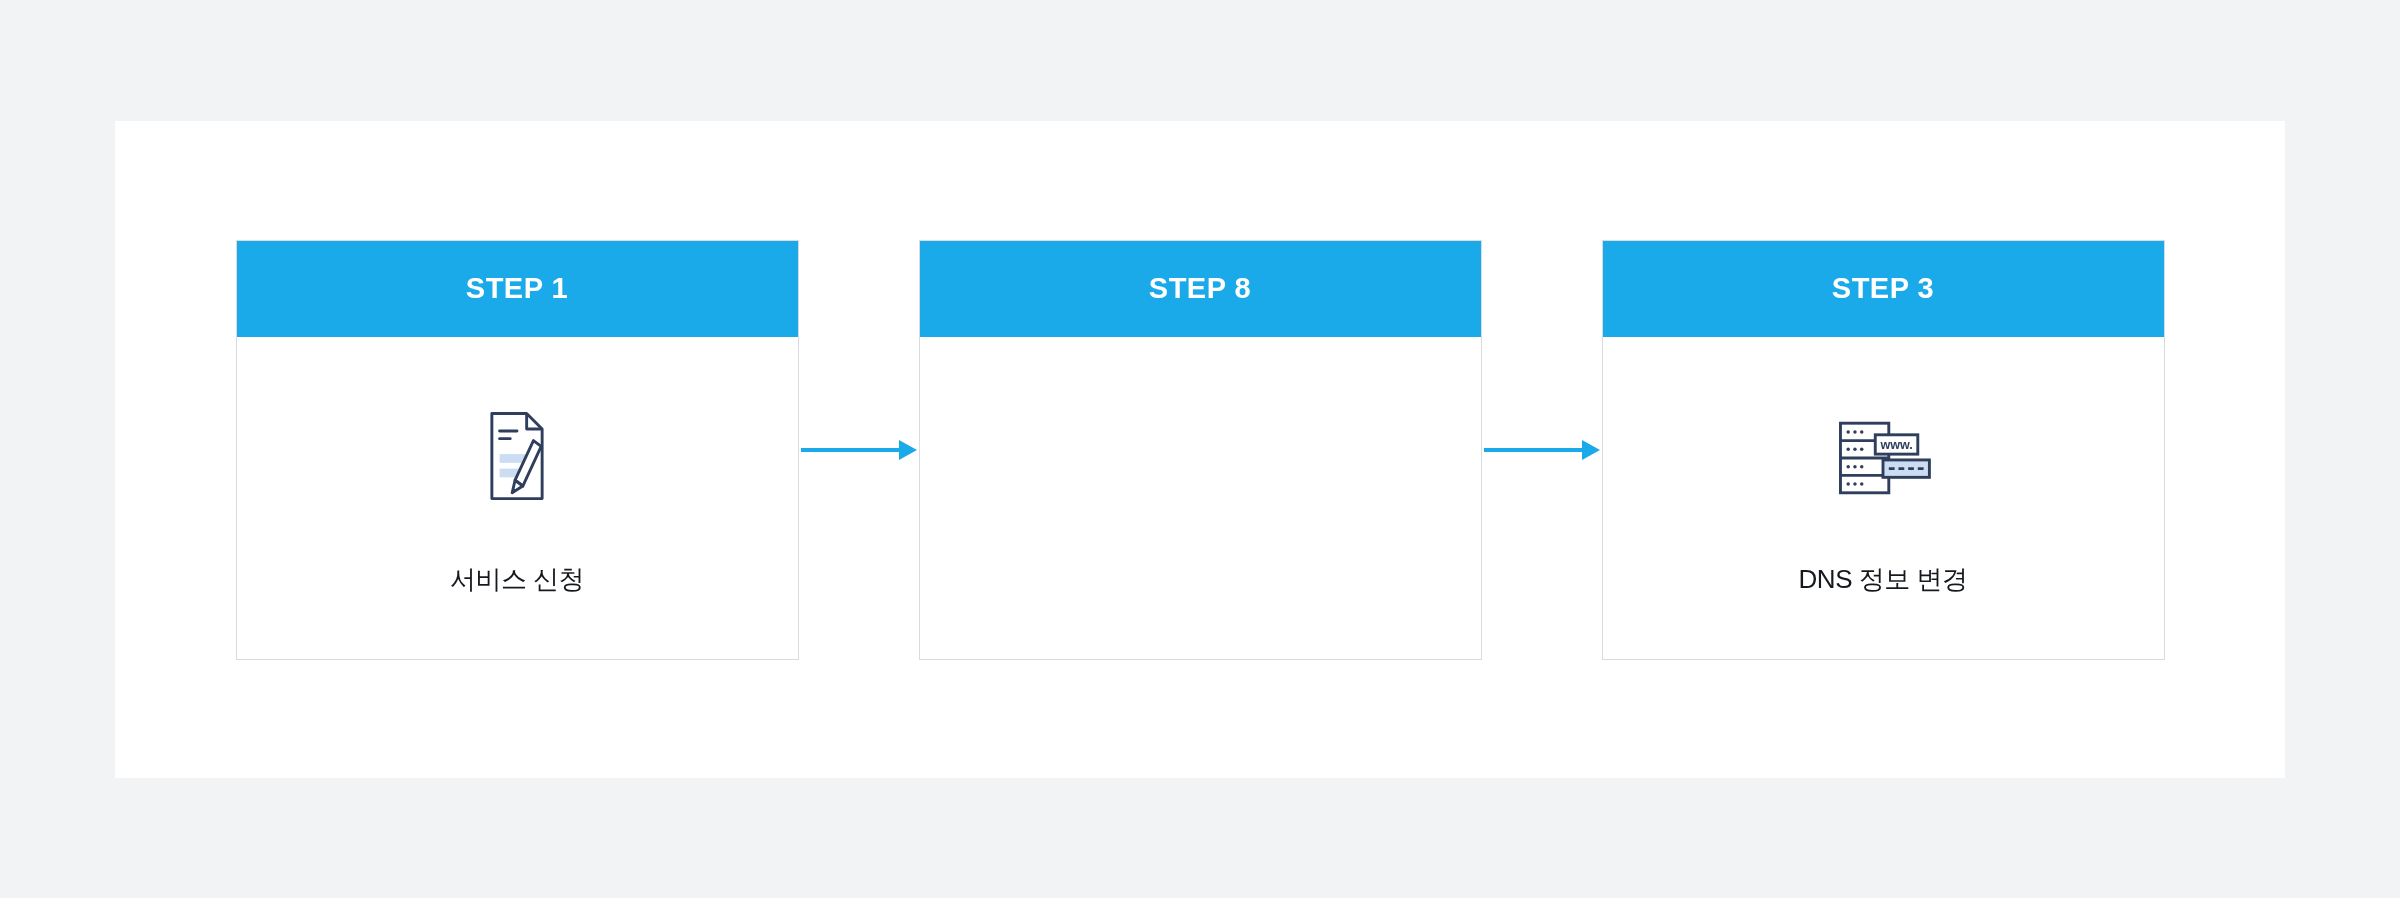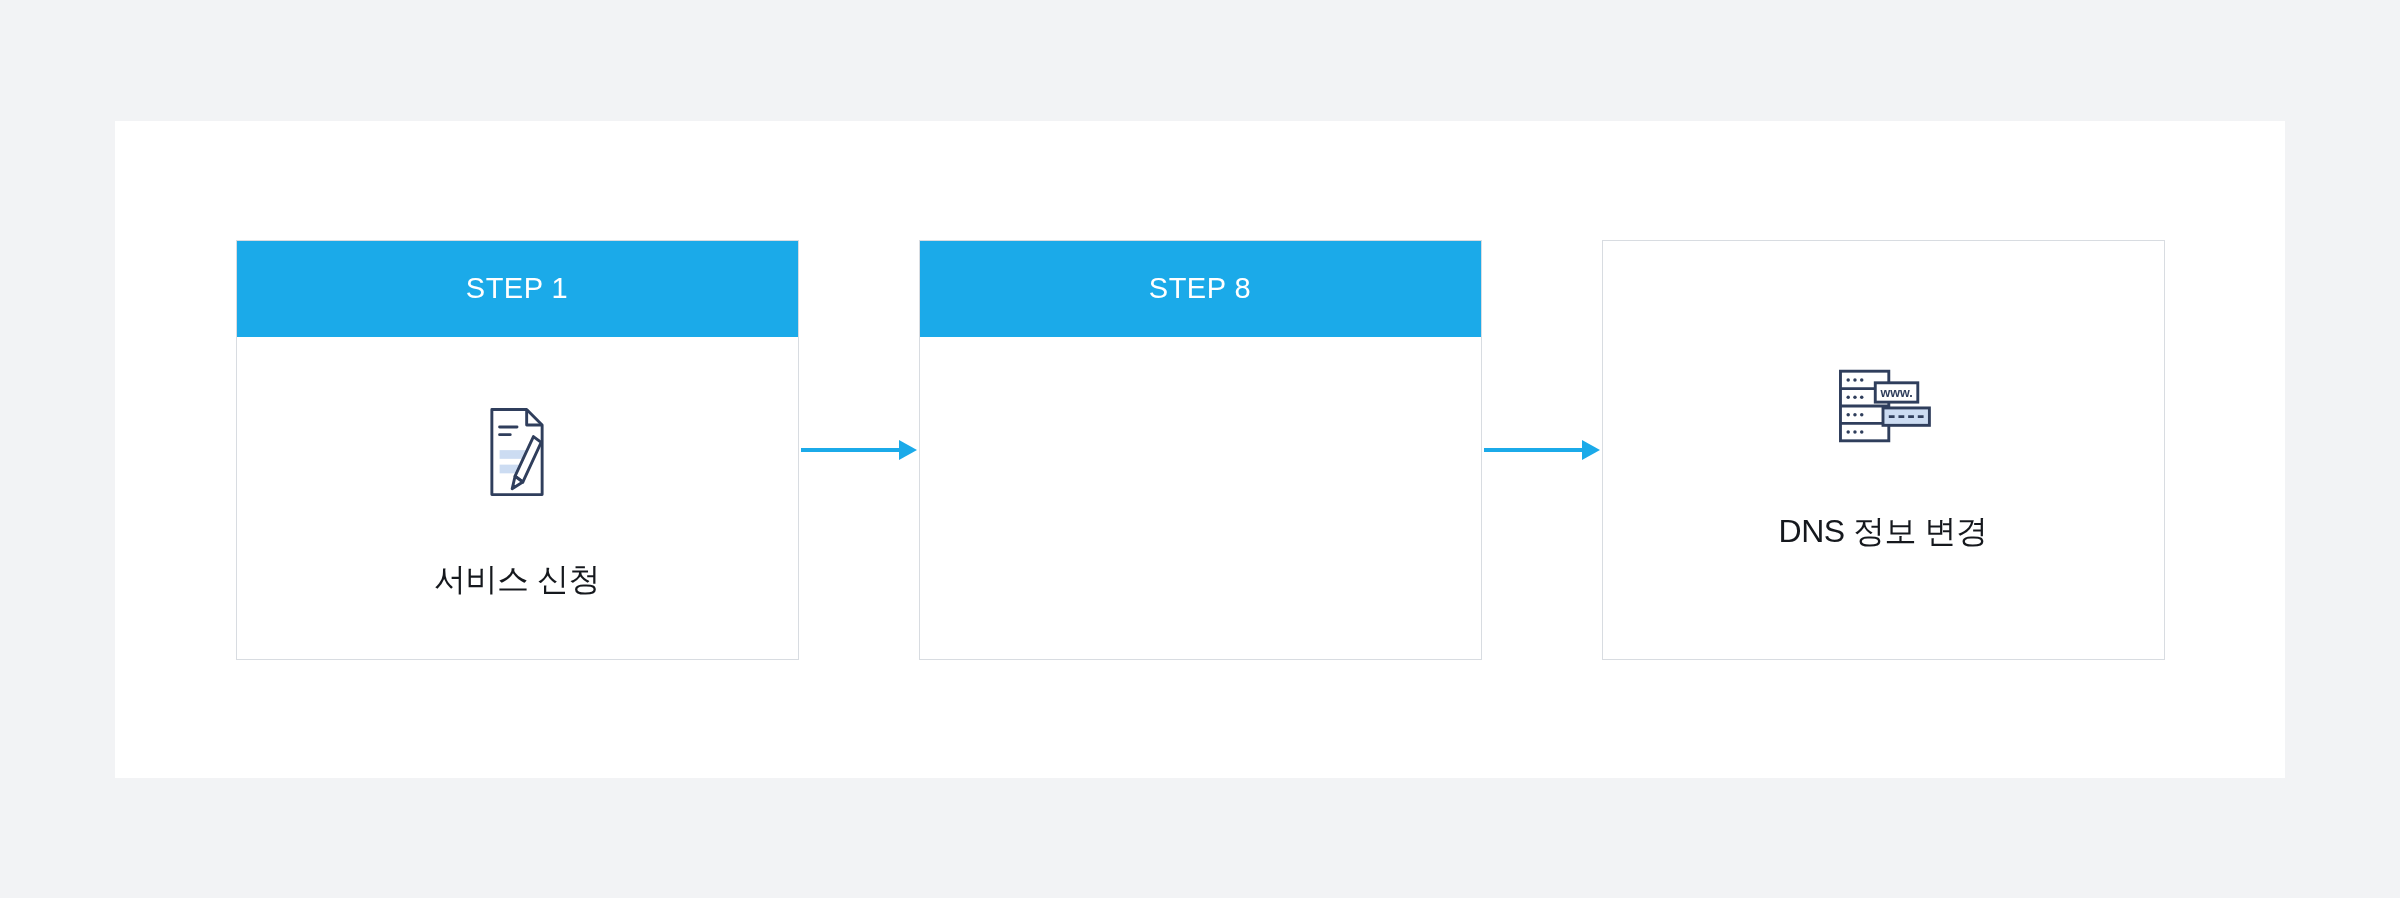--- a/index.html
+++ b/index.html
@@ -42,40 +42,40 @@
   }
   .card-header{
     height:96px;
     flex:0 0 96px;
     background:var(--accent);
     color:#ffffff;
     display:flex;
     align-items:center;
     justify-content:center;
     font-size:29px;
-    font-weight:400;
+    font-weight:700;
     letter-spacing:0.5px;
   }
   .card-body{
     flex:1;
     display:flex;
     flex-direction:column;
     align-items:center;
     justify-content:center;
     gap:44px;
   }
   .icon-wrap{
     width:120px;
     height:120px;
     display:flex;
     align-items:center;
     justify-content:center;
   }
   .caption{
-    font-size:32px;
+    font-size:26px;
     font-weight:500;
     color:var(--caption);
     letter-spacing:-0.5px;
   }
   .arrow{
     width:120px;
     flex:0 0 120px;
     display:flex;
     align-items:center;
     justify-content:center;
@@ -120,20 +120,21 @@
     </div>
 
     <div class="arrow">
       <svg width="120" height="40" viewBox="0 0 120 40">
         <line x1="2" y1="20" x2="102" y2="20" stroke="var(--arrow)" stroke-width="4"></line>
         <polygon points="100,10 118,20 100,30" fill="var(--arrow)"></polygon>
       </svg>
     </div>
 
     <div class="card">
+      <div class="card-header">STEP 3</div>
       <div class="card-body">
         <div class="icon-wrap">
           <svg width="116" height="116" viewBox="0 0 120 120" fill="none">
             <rect x="16" y="24" width="50" height="72" fill="#ffffff" stroke="var(--icon-line)" stroke-width="3"></rect>
             <path d="M16 42 H66 M16 60 H66 M16 78 H66" stroke="var(--icon-line)" stroke-width="3"></path>
             <circle cx="24" cy="33" r="1.8" fill="var(--icon-line)"></circle>
             <circle cx="31" cy="33" r="1.8" fill="var(--icon-line)"></circle>
             <circle cx="38" cy="33" r="1.8" fill="var(--icon-line)"></circle>
             <circle cx="24" cy="51" r="1.8" fill="var(--icon-line)"></circle>
             <circle cx="31" cy="51" r="1.8" fill="var(--icon-line)"></circle>

